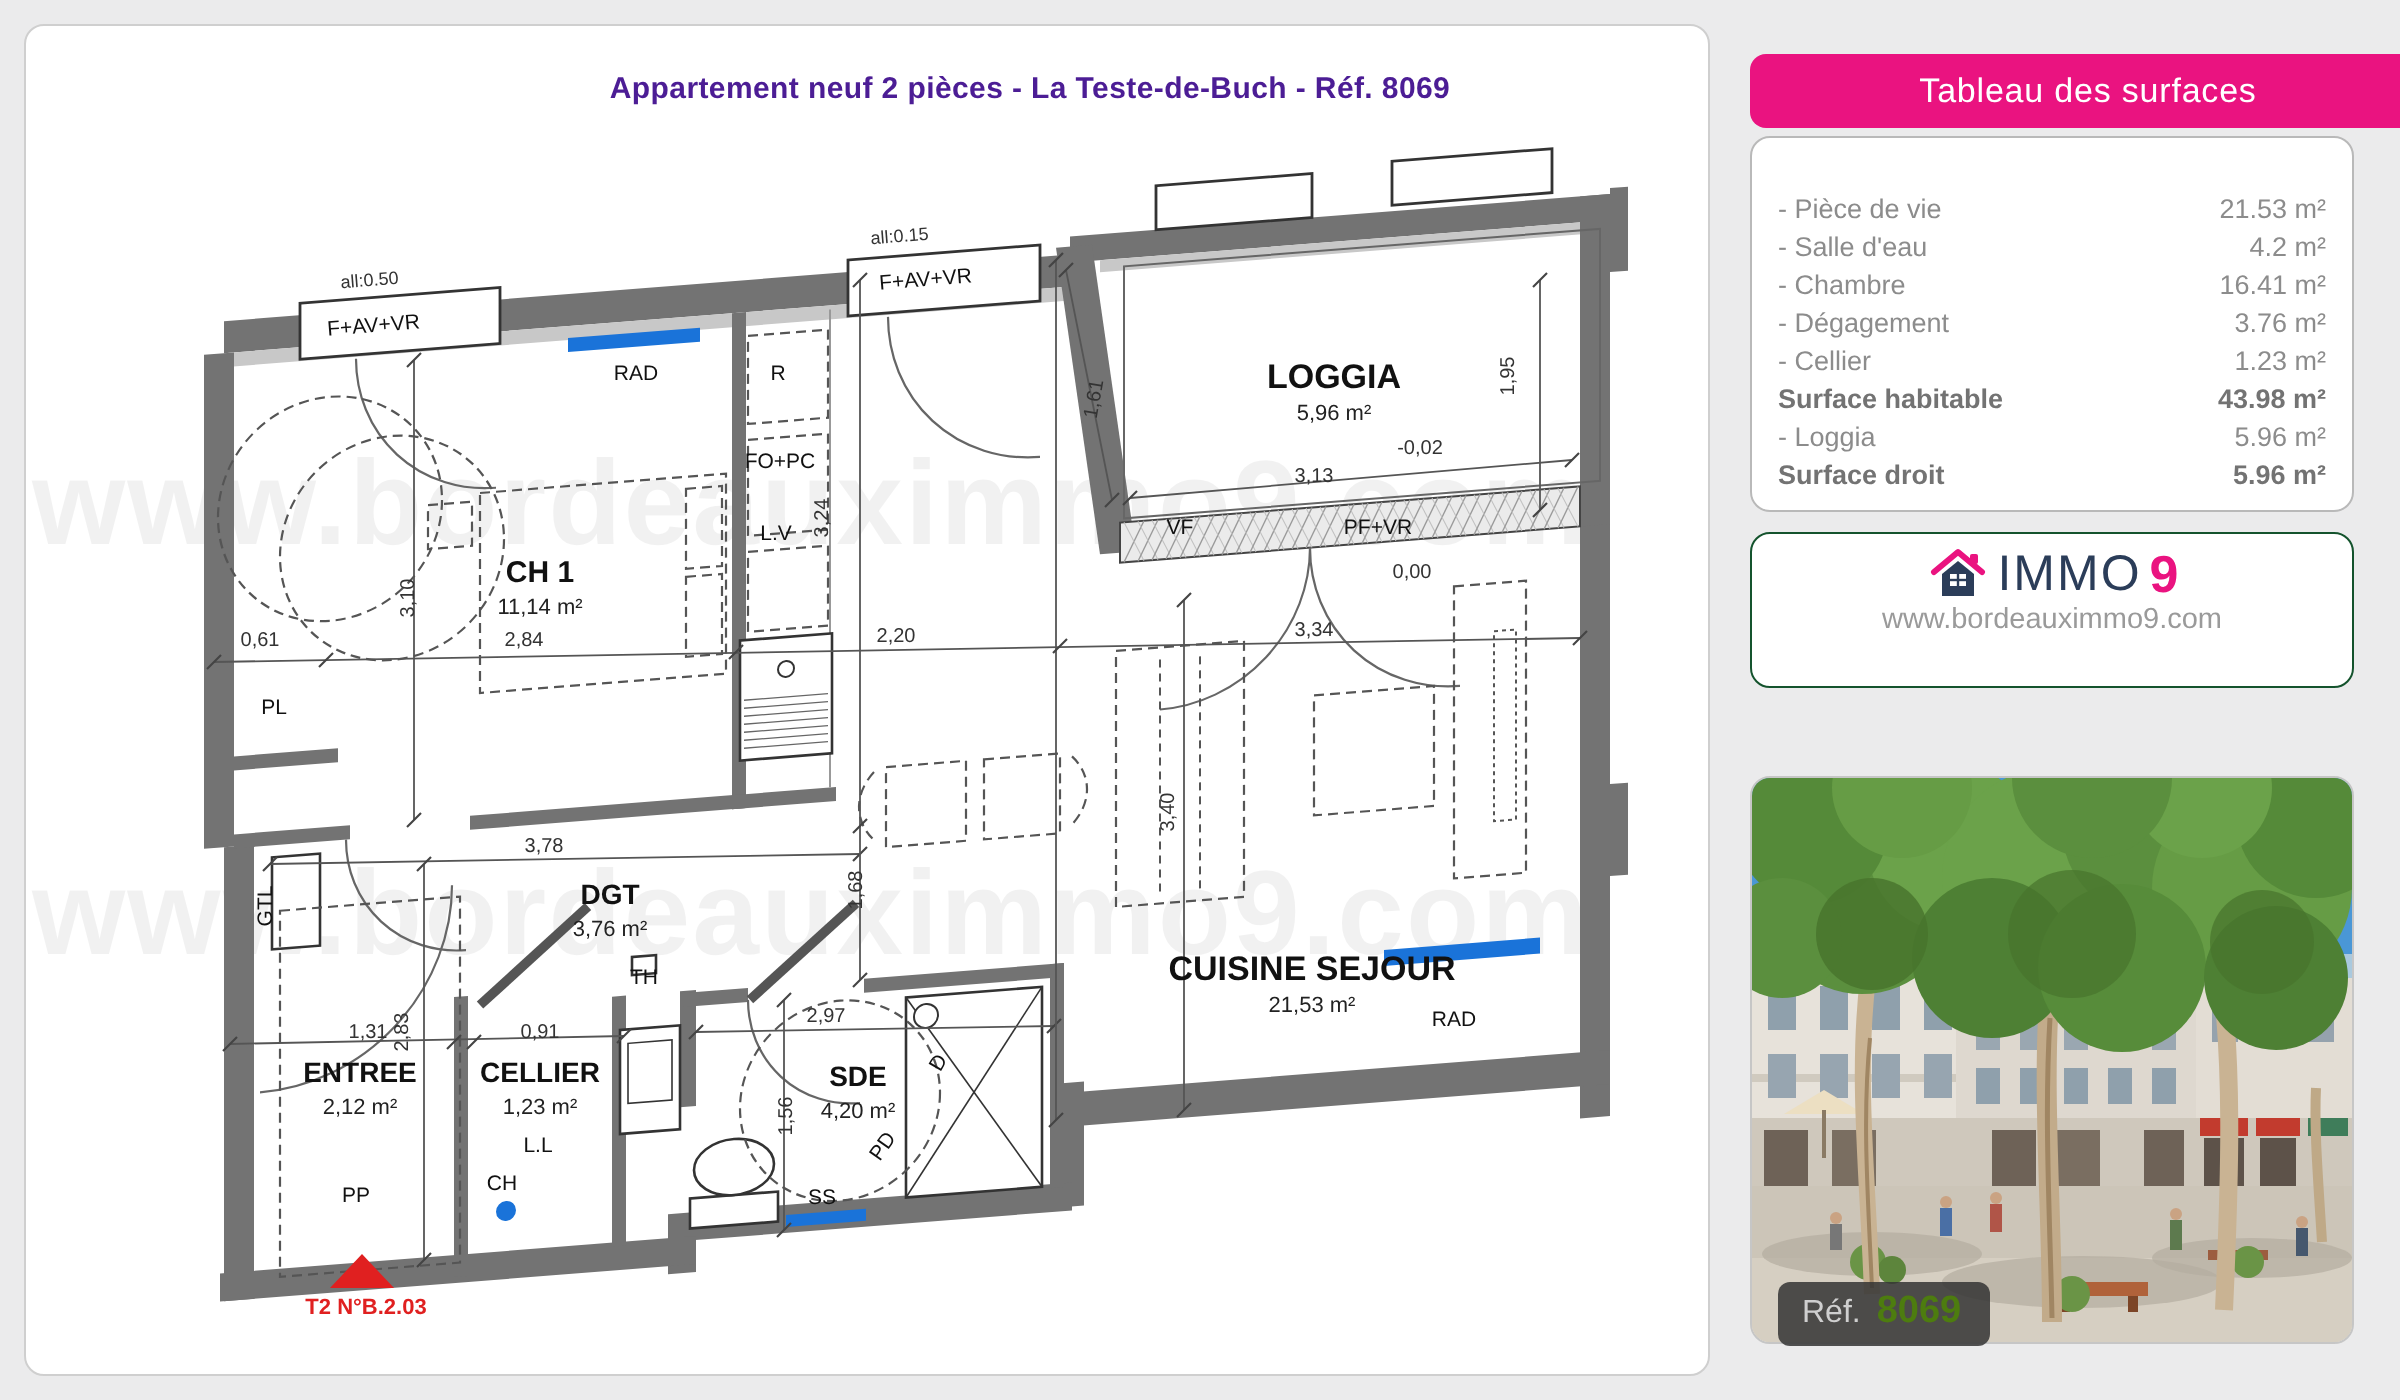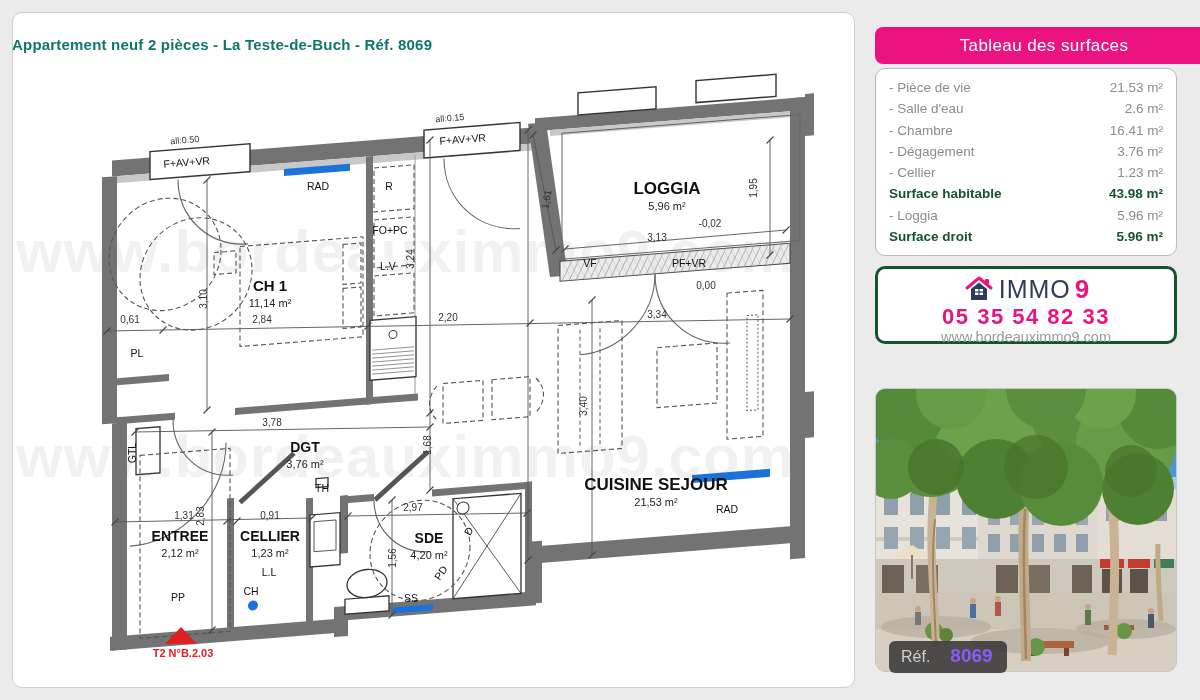--- a/index.html
+++ b/index.html
@@ -1,36 +1,36 @@
 <!DOCTYPE html>
 <html><head>
 <meta charset="utf-8">
 <style>
   html,body{margin:0;padding:0;background:#ebebec;font-family:"Liberation Sans",sans-serif;}
   #stage{position:relative;width:1200px;height:700px;background:#ebebec;overflow:hidden;}
   .panel{position:absolute;background:#fff;border:1px solid #cfcfcf;border-radius:10px;box-sizing:border-box;}
   #plan-panel{left:12px;top:12px;width:843px;height:676px;}
-  #plan-title{position:absolute;left:12px;top:36px;width:1006px;color:#0f766e;font-size:15px;font-weight:bold;letter-spacing:.2px;}
+  #plan-title{position:absolute;left:12px;top:36px;width:1006px;text-align:center;color:#4c1d95;font-size:15px;font-weight:bold;letter-spacing:.2px;}
   #plan-svg{position:absolute;left:0;top:0;width:1200px;height:700px;pointer-events:none;}
   #disclaimer{position:absolute;left:26px;top:665px;width:820px;font-size:9.6px;color:#222;}
   
   #tbl-header{left:875px;top:27px;width:338px;height:37px;background:#ea1380;border:none;border-radius:8px;color:#fff;display:flex;align-items:center;justify-content:center;font-size:17px;letter-spacing:.4px;}
-  #tbl-box{left:875px;top:68px;width:302px;height:188px;border:1px solid #b9b9b9;padding:9px 13px;display:flex;flex-direction:column;justify-content:space-between;}
+  #tbl-box{left:875px;top:68px;width:302px;height:188px;border:1px solid #b9b9b9;padding:26px 13px;display:flex;flex-direction:column;justify-content:space-between;}
   .srow{display:flex;justify-content:space-between;font-size:13.5px;color:#8c8c8c;line-height:19px;}
-  .srow.strong{color:#14532d;font-weight:bold;}
-  #agency-box{left:875px;top:266px;width:302px;height:78px;border:3px solid #14532d;text-align:center;padding-top:5px;}
+  .srow.strong{color:#737373;font-weight:bold;}
+  #agency-box{left:875px;top:266px;width:302px;height:78px;border:1px solid #14532d;text-align:center;padding-top:5px;}
   #brand-row{display:flex;align-items:center;justify-content:center;gap:4px;height:30px;}
   #brand-immo{color:#2b3d59;font-size:25px;letter-spacing:1px;}
   #brand-9{color:#ea1380;font-size:26px;font-weight:bold;}
   #agency-phone{color:#ea1380;font-size:22px;font-weight:bold;letter-spacing:1.5px;line-height:25px;}
   #agency-web{color:#9a9a9a;font-size:14.5px;line-height:16px;}
   #photo-box{left:875px;top:388px;width:302px;height:284px;border:1px solid #c6c6c6;overflow:hidden;padding:0;}
   #photo-box svg{display:block;}
   #ref-badge{position:absolute;left:889px;top:641px;background:rgba(52,52,52,.85);border-radius:6px;padding:4px 14px 6px 12px;color:#cfcfcf;font-size:16px;}
-  #ref-badge b{color:#8b5cf6;font-size:19px;margin-left:20px;}
+  #ref-badge b{color:#4d7c0f;font-size:19px;margin-left:8px;}
   
   .room-name{font-weight:bold;fill:#111;text-anchor:middle;font-family:"Liberation Sans",sans-serif;}
   .room-area{font-size:11px;fill:#222;text-anchor:middle;font-family:"Liberation Sans",sans-serif;}
   .eq{font-size:10.5px;fill:#111;text-anchor:middle;font-family:"Liberation Sans",sans-serif;}
   .eq.small{font-size:9px;fill:#333;}
   .dim{font-size:10px;fill:#333;text-anchor:middle;font-family:"Liberation Sans",sans-serif;}
   .wm{font-size:60px;font-weight:bold;fill:#000;opacity:.05;letter-spacing:1px;font-family:"Liberation Sans",sans-serif;}
   .marker-label{font-size:11px;font-weight:bold;fill:#e02020;text-anchor:middle;font-family:"Liberation Sans",sans-serif;}
   .wall{fill:#737373;}
   .sill{fill:#c8c8c8;}
@@ -328,21 +328,21 @@
 
   <div class="panel" id="tbl-header">Tableau des surfaces</div>
   <div class="panel" id="tbl-box">
 
   <div class="srow">
         <span>- Pièce de vie</span>
         <span>21.53 m²</span>
       </div>
       <div class="srow">
         <span>- Salle d'eau</span>
-        <span>2.6 m²</span>
+        <span>4.2 m²</span>
       </div>
       <div class="srow">
         <span>- Chambre</span>
         <span>16.41 m²</span>
       </div>
       <div class="srow">
         <span>- Dégagement</span>
         <span>3.76 m²</span>
       </div>
       <div class="srow">
@@ -369,21 +369,20 @@
         <path d="M4,14 L16,4 L28,14" fill="none" stroke="#ea1380" stroke-width="3" stroke-linecap="round" stroke-linejoin="round"></path>
         <rect x="22" y="5" width="4" height="5" fill="#ea1380" rx="1"></rect>
         <path d="M8,15 L16,8.5 L24,15 L24,26 L8,26 Z" fill="#2b3d59"></path>
         <rect x="12" y="15" width="8" height="6" fill="#fff"></rect>
         <line x1="16" y1="15" x2="16" y2="21" stroke="#2b3d59" stroke-width="1.2"></line>
         <line x1="12" y1="18" x2="20" y2="18" stroke="#2b3d59" stroke-width="1.2"></line>
       </svg>
       <span id="brand-immo">IMMO</span>
         <span id="brand-9">9</span>
     </div>
-    <div id="agency-phone">05 35 54 82 33</div>
     <div id="agency-web">www.bordeauximmo9.com</div>
   </div>
 
   <div class="panel" id="photo-box">
     <svg width="300" height="284" viewBox="0 0 300 284">
       <rect x="0" y="0" width="300" height="140" fill="#4a97d6"></rect>
       <rect x="0" y="88" width="300" height="55" fill="#a9c9de"></rect>
 
       <rect x="0" y="90" width="108" height="115" fill="#e7e2da"></rect>
       <rect x="0" y="148" width="108" height="4" fill="#d0cabf"></rect>

